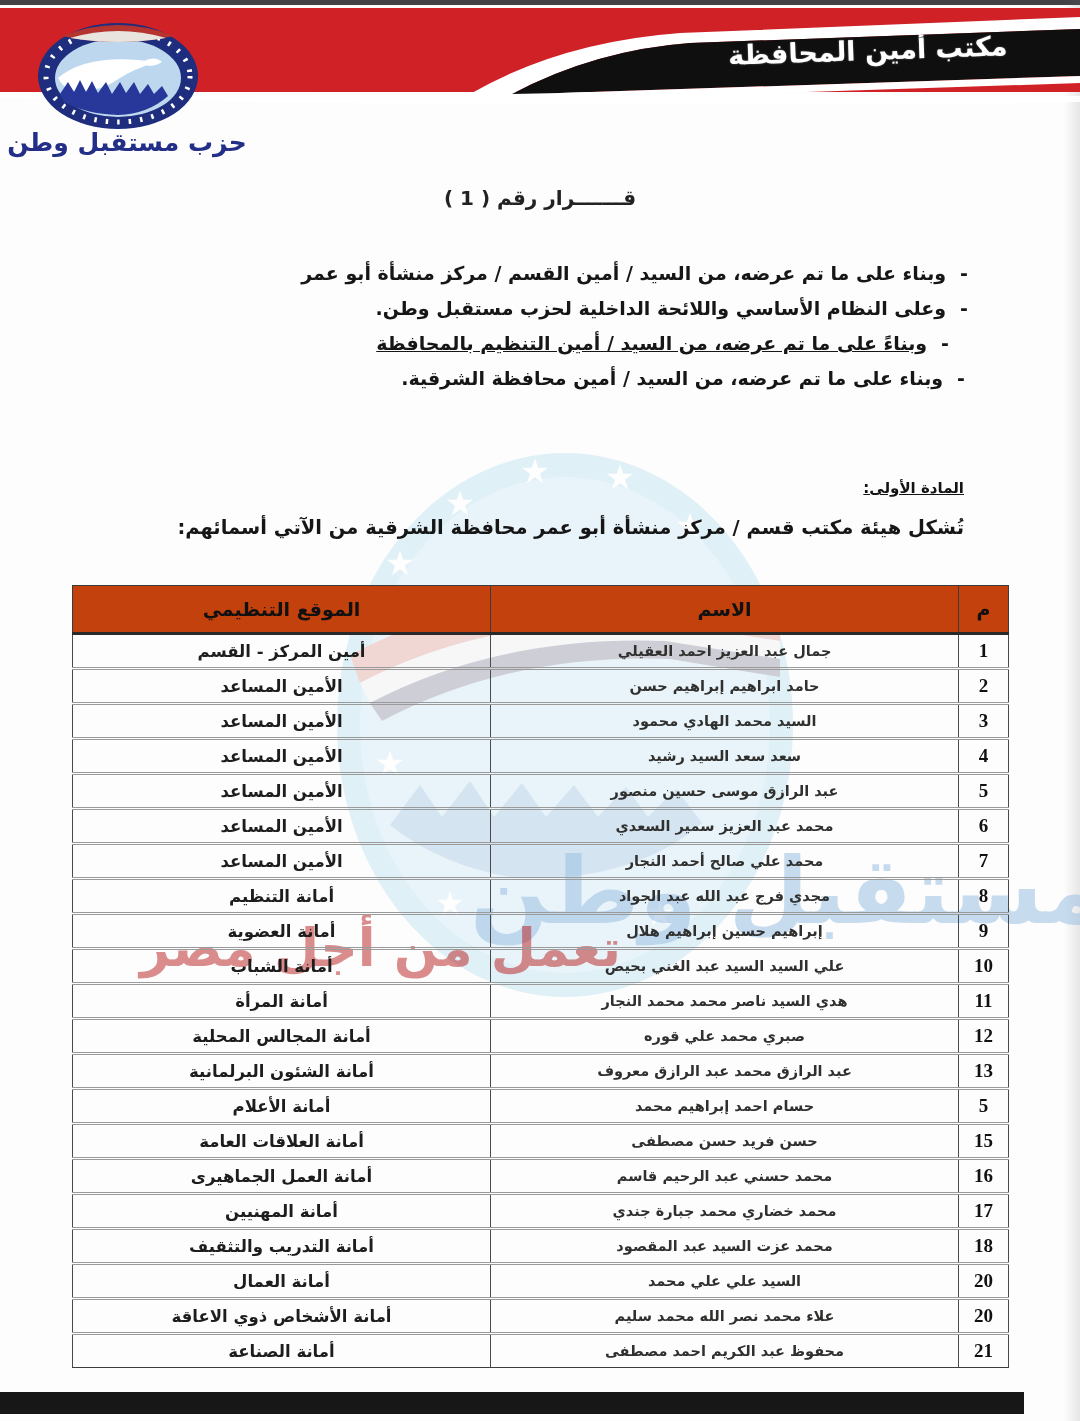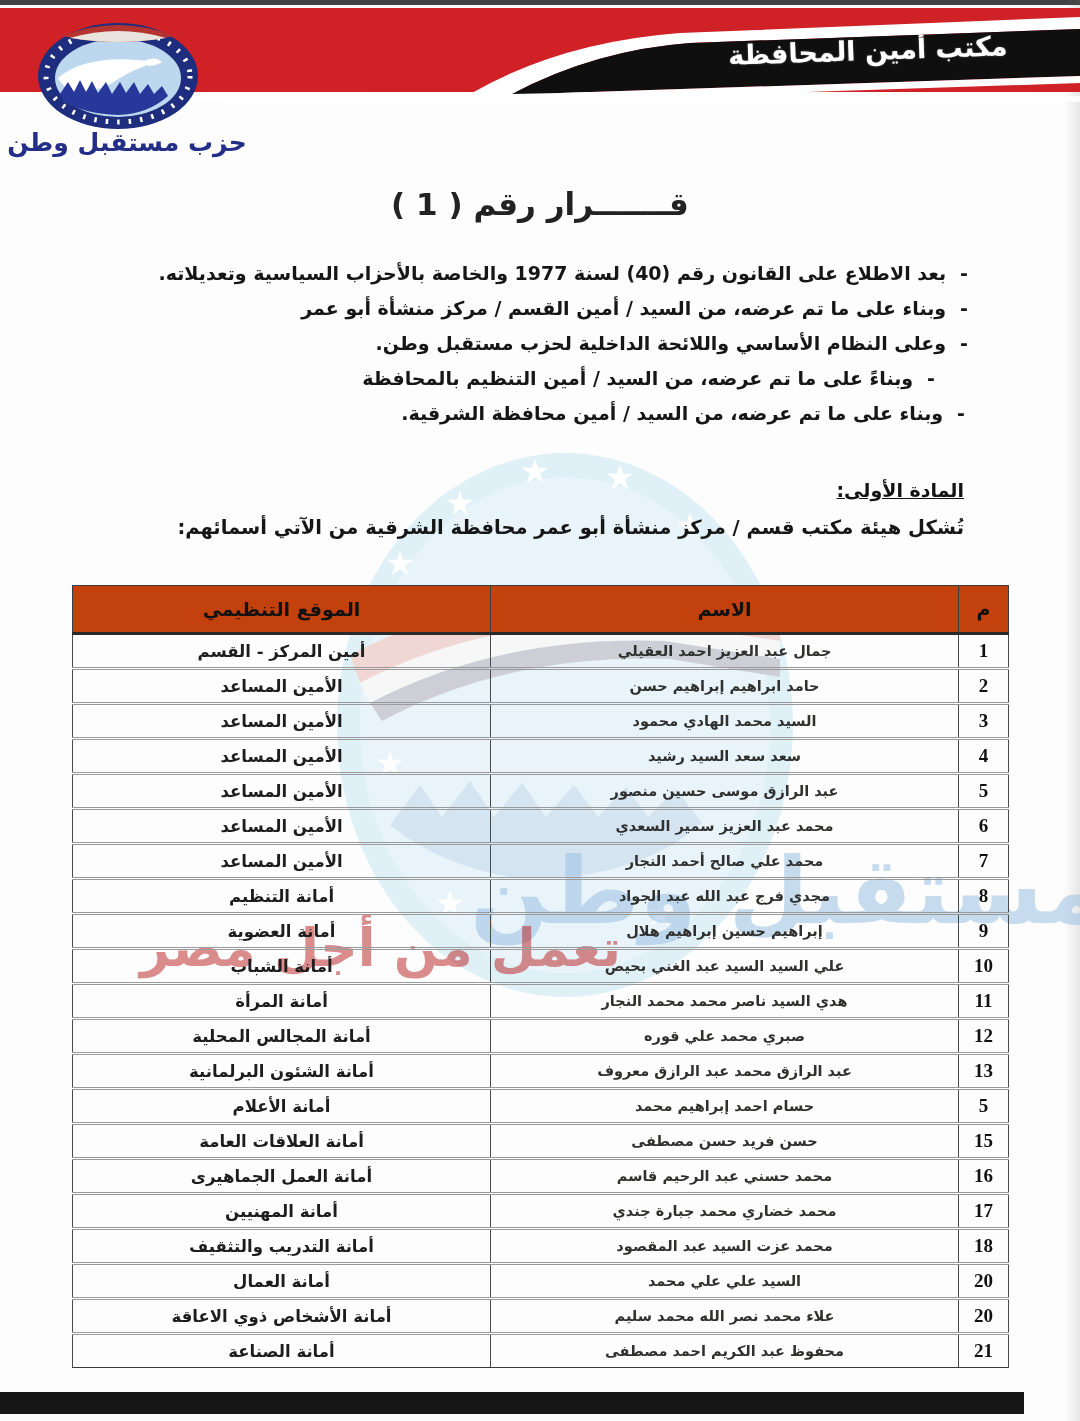--- a/index.html
+++ b/index.html
@@ -20,29 +20,29 @@
     font-size:27px;font-weight:bold;transform:rotate(-2deg);direction:rtl;letter-spacing:1px;
     text-shadow:0 0 2px rgba(255,255,255,.4);
   }
   .logo-svg{position:absolute;left:28px;top:16px;z-index:4;}
   .party-name{
     position:absolute;left:4px;top:128px;width:246px;z-index:4;text-align:center;
     font-size:25px;font-weight:bold;color:#232e86;direction:rtl;
   }
   
   .doc-title{position:absolute;top:186px;left:0;width:100%;z-index:2;text-align:center;
-    font-size:31px;font-weight:bold;color:#222;direction:rtl;}
+    font-size:20px;font-weight:bold;color:#222;direction:rtl;}
   .preamble{position:absolute;top:256px;right:112px;left:60px;z-index:2;direction:rtl;text-align:right;
     font-size:19px;font-weight:bold;color:#161616;line-height:35px;}
   .preamble-item{white-space:nowrap;}
   .preamble-item .dash{display:inline-block;margin-left:14px;}
-  .pi-4{margin-right:33px;}
+  .pi-4{margin-right:19px;text-decoration:underline;}
   .pi-5{margin-right:3px;}
   .article-heading{position:absolute;top:479px;right:116px;z-index:2;direction:rtl;
-    font-size:19px;font-weight:bold;text-decoration:underline;color:#141414;}
+    font-size:15px;font-weight:bold;text-decoration:underline;color:#141414;}
   .article-body{position:absolute;top:516px;right:116px;z-index:2;direction:rtl;
     font-size:19.5px;font-weight:bold;color:#161616;}
   
   .wm{position:absolute;pointer-events:none;z-index:1;}
   .wm-circle{left:330px;top:445px;opacity:.55;}
   .wm-text1{left:470px;top:838px;font-size:92px;font-weight:bold;color:#9cc0e4;opacity:.55;
     direction:rtl;white-space:nowrap;letter-spacing:2px;}
   .wm-text2{left:140px;top:918px;font-size:52px;font-weight:bold;color:#b91c1c;opacity:.5;
     direction:rtl;white-space:nowrap;}
   
@@ -114,23 +114,20 @@
     <path d="M30 238 Q160 170 330 178 L450 196 L450 214 L335 196 Q170 190 40 258 Z" fill="#f3f3f3"></path>
     <path d="M40 258 Q170 190 335 196 L450 214 L450 232 L340 214 Q180 208 52 276 Z" fill="#a9abb8"></path>
     <path d="M60 380 L90 340 L112 372 L140 336 L164 372 L192 338 L216 372 L244 340 L268 372 L296 342 L318 372 L346 344 L372 378 Q300 440 180 432 Q110 420 60 380 Z" fill="#9dbede" opacity="0.6"></path>
   </svg>
   <div class="wm wm-text1">مستقبل وطن</div>
   <div class="wm wm-text2">تعمل من أجل مصر</div>
 
   <div class="doc-title">قـــــــرار رقم ( 1 )</div>
 
   <div class="preamble">
-    <div class="preamble-item pi-1">
-      <span class="dash">-</span><span>بعد الاطلاع على القانون رقم (40) لسنة 1977 والخاصة بالأحزاب السياسية وتعديلاته.</span>
-    </div>
     <div class="preamble-item pi-3">
       <span class="dash">-</span><span>وبناء على ما تم عرضه، من السيد / أمين القسم / مركز منشأة أبو عمر</span>
     </div>
     <div class="preamble-item pi-2">
       <span class="dash">-</span><span>وعلى النظام الأساسي واللائحة الداخلية لحزب مستقبل وطن.</span>
     </div>
     <div class="preamble-item pi-4">
       <span class="dash">-</span><span>وبناءً على ما تم عرضه، من السيد / أمين التنظيم بالمحافظة</span>
     </div>
     <div class="preamble-item pi-5">

